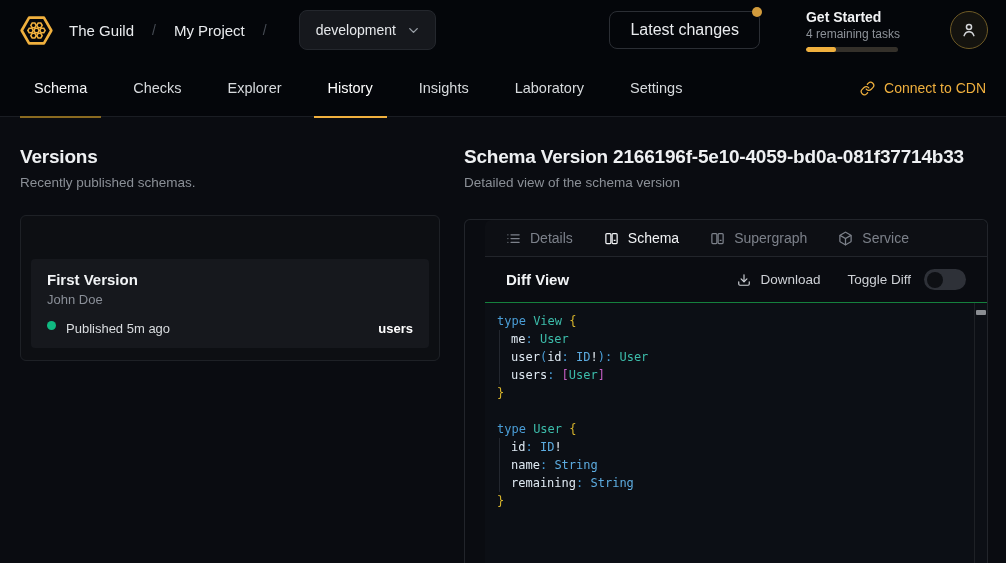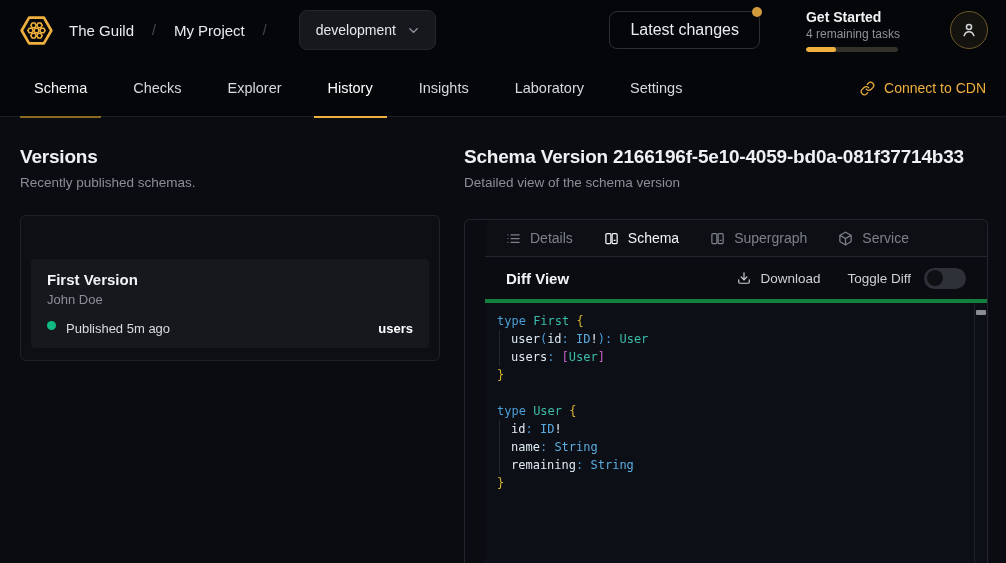--- a/index.html
+++ b/index.html
@@ -101,21 +101,21 @@
   }
   .detail-tabs {
     height:37px; flex:none; display:flex; align-items:center; gap:31px;
     padding:0 21px; background:#0d0f14; border-bottom:1px solid #22252b;
     border-radius:6px 6px 0 0;
   }
   .dtab { display:flex; align-items:center; gap:9px; font-size:14px; color:#7c818a; cursor:pointer; }
   .dtab svg { width:15px; height:15px; }
   .dtab.active { color:#f2f4f6; }
 
-  .diff-header { height:46px; flex:none; display:flex; align-items:center; padding:0 21px; border-bottom:4px solid #15803d; }
+  .diff-header { height:46px; flex:none; display:flex; align-items:center; padding:0 21px; border-bottom:1px solid #15803d; }
   .diff-title { font-size:15px; font-weight:700; color:#f2f4f6; }
   .diff-actions { margin-left:auto; display:flex; align-items:center; gap:27px; }
   .download-btn { display:flex; align-items:center; gap:9px; font-size:13.5px; color:#ced1d6; cursor:pointer; background:none; border:none; font-family:inherit; }
   .download-btn svg { width:14px; height:14px; }
   .toggle-wrap { display:flex; align-items:center; gap:13px; }
   .toggle-label { font-size:13.5px; color:#ced1d6; }
   .toggle { position:relative; width:42px; height:21px; border-radius:11px; background:#2e3138; cursor:pointer; flex:none; }
   .toggle-knob { position:absolute; top:2.5px; left:3px; width:16px; height:16px; border-radius:50%; background:#0e1014; transition:left .15s; }
 
   .code-area {
@@ -300,21 +300,22 @@
             <span class="toggle-label">Toggle Diff</span>
             <div class="toggle" id="diff-toggle">
               <div class="toggle-knob"></div>
             </div>
           </div>
         </div>
       </div>
 
       <div class="code-area">
         <div id="code-block">
-            <div class="code-line"><span class="t-kw">type</span><span class="t-wh"> </span><span class="t-ty">First</span><span class="t-wh"> </span><span class="t-br">{</span></div>
+            <div class="code-line"><span class="t-kw">type</span><span class="t-wh"> </span><span class="t-ty">View</span><span class="t-wh"> </span><span class="t-br">{</span></div>
+            <div class="code-line"><span class="t-ind"></span><span class="t-fl">me</span><span class="t-pn">:</span><span class="t-wh"> </span><span class="t-ty">User</span></div>
             <div class="code-line"><span class="t-ind"></span><span class="t-fl">user</span><span class="t-pn">(</span><span class="t-fl">id</span><span class="t-pn">:</span><span class="t-wh"> </span><span class="t-sc">ID</span><span class="t-wh">!</span><span class="t-pn">):</span><span class="t-wh"> </span><span class="t-ty">User</span></div>
             <div class="code-line"><span class="t-ind"></span><span class="t-fl">users</span><span class="t-pn">:</span><span class="t-wh"> </span><span class="t-sq">[</span><span class="t-ty">User</span><span class="t-sq">]</span></div>
             <div class="code-line"><span class="t-br">}</span></div>
             <div class="code-line"></div>
             <div class="code-line"><span class="t-kw">type</span><span class="t-wh"> </span><span class="t-ty">User</span><span class="t-wh"> </span><span class="t-br">{</span></div>
             <div class="code-line"><span class="t-ind"></span><span class="t-fl">id</span><span class="t-pn">:</span><span class="t-wh"> </span><span class="t-sc">ID</span><span class="t-wh">!</span></div>
             <div class="code-line"><span class="t-ind"></span><span class="t-fl">name</span><span class="t-pn">:</span><span class="t-wh"> </span><span class="t-sc">String</span></div>
             <div class="code-line"><span class="t-ind"></span><span class="t-fl">remaining</span><span class="t-pn">:</span><span class="t-wh"> </span><span class="t-sc">String</span></div>
             <div class="code-line"><span class="t-br">}</span></div>
           </div>

